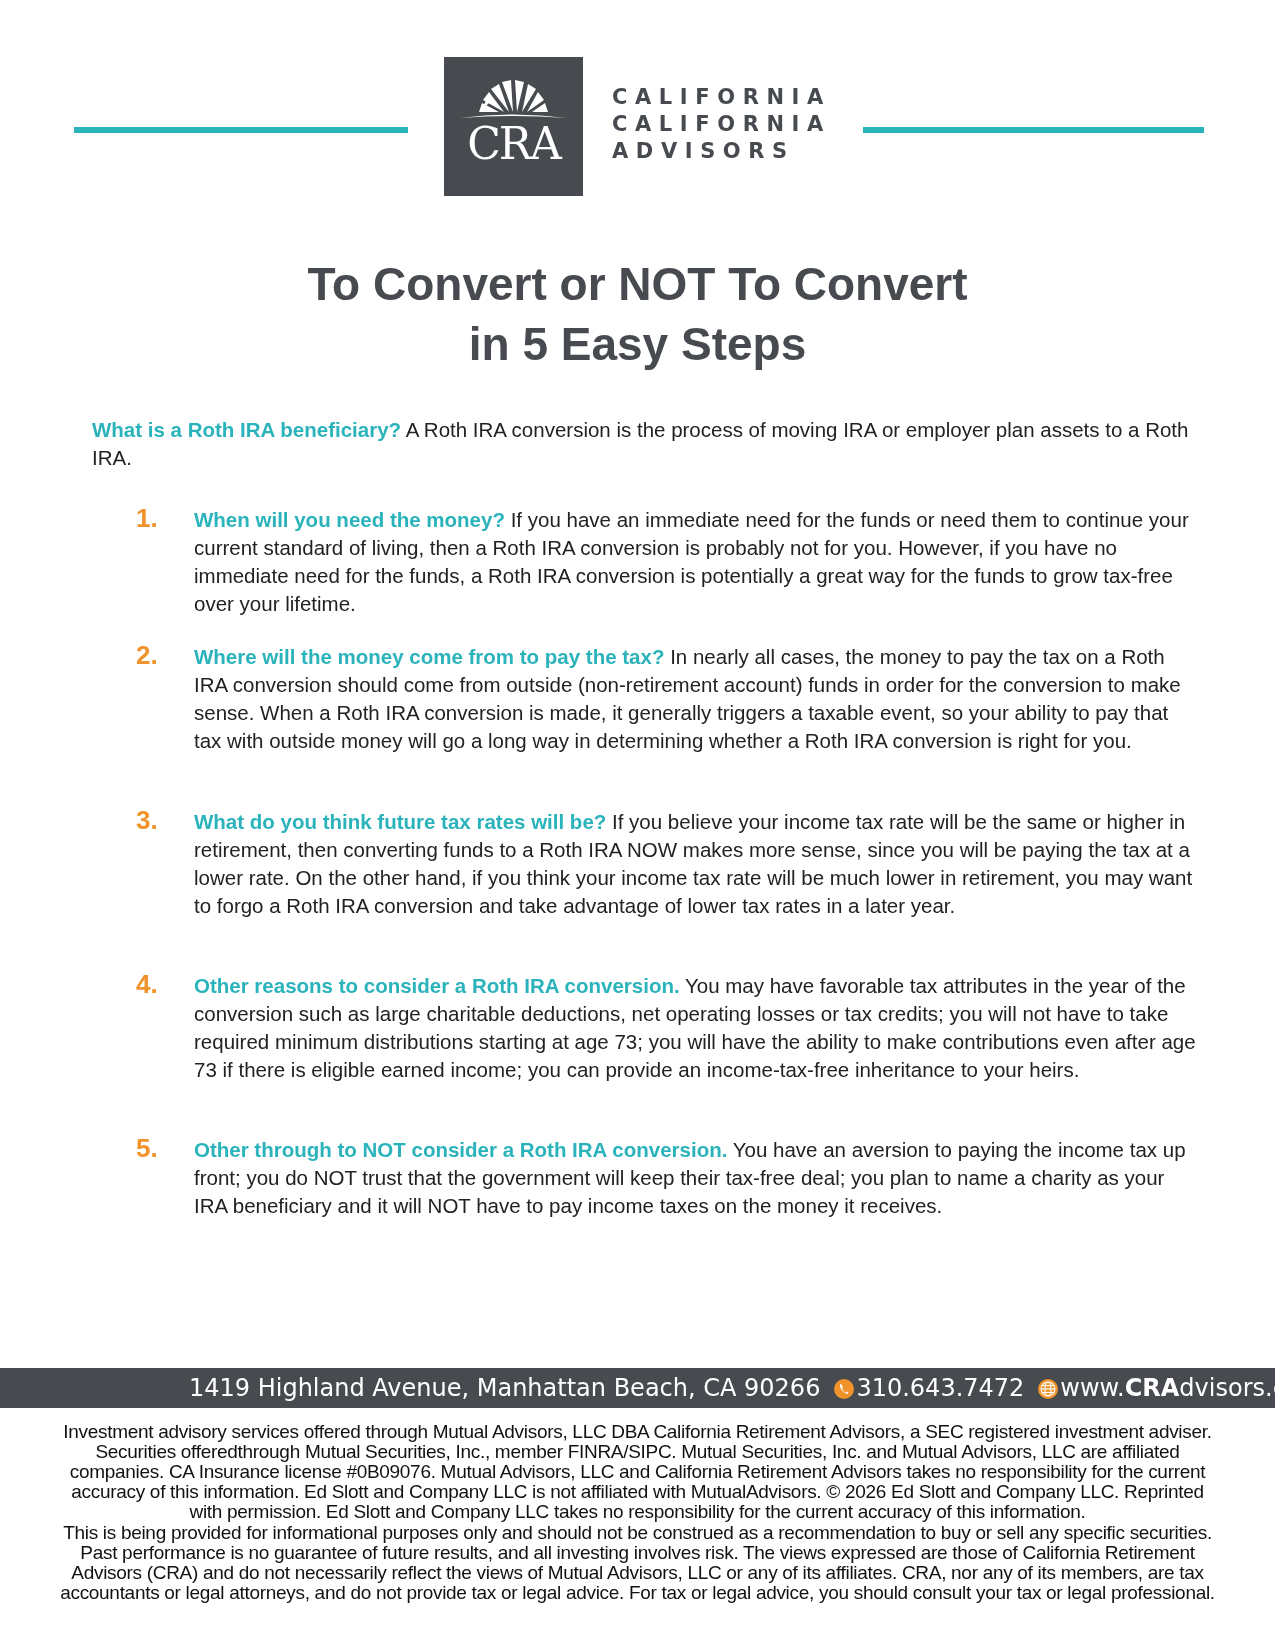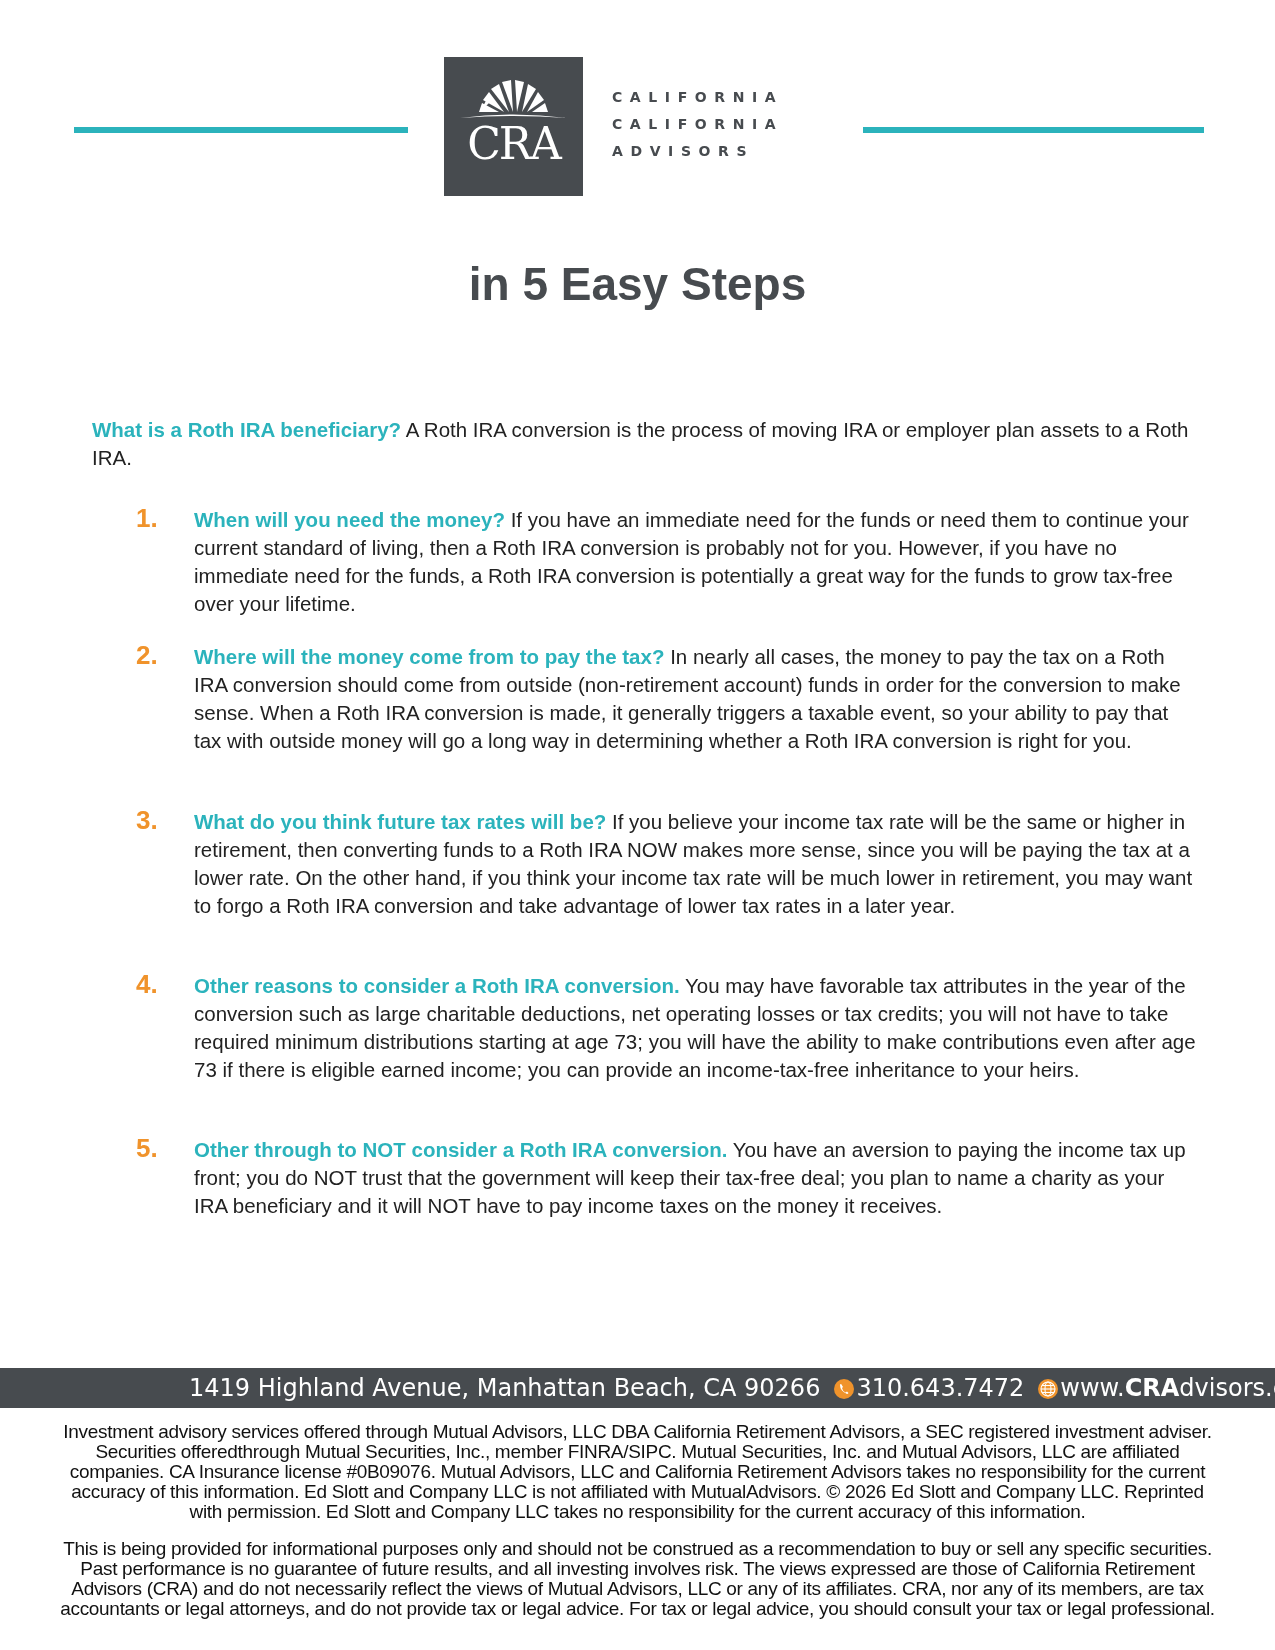--- a/index.html
+++ b/index.html
@@ -3,38 +3,38 @@
 <meta charset="utf-8">
 <style>
   html, body { margin: 0; padding: 0; background: #ffffff; }
   body { width: 1275px; height: 1650px; position: relative; overflow: hidden; font-family: "Liberation Sans", sans-serif; color: #222222; }
   .rule { position: absolute; height: 6px; background: #2bb3bc; }
   .rule-left { left: 74px; top: 127px; width: 334px; }
   .rule-right { left: 863px; top: 127px; width: 341px; }
   .logo-box { position: absolute; left: 444px; top: 57px; width: 139px; height: 139px; background: #474b4f; }
   .logo-box svg { position: absolute; left: 0; top: 0; }
   .logo-cra { position: absolute; left: 0; width: 139px; top: 65px; text-align: center; font-family: "DejaVu Serif", serif; font-size: 44px; color: #ffffff; letter-spacing: -2px; line-height: 1; }
-  .wordmark { position: absolute; left: 612px; top: 84px; font-family: "DejaVu Sans", sans-serif; font-size: 14px; font-weight: bold; letter-spacing: 7.6px; color: #474b4f; line-height: 27px; }
+  .wordmark { position: absolute; left: 612px; top: 84px; font-family: "DejaVu Sans", sans-serif; font-size: 21px; font-weight: bold; letter-spacing: 7.6px; color: #474b4f; line-height: 27px; }
   .wordmark div { height: 27px; }
   .title { position: absolute; left: 0; width: 1275px; top: 254px; text-align: center; font-family: "Liberation Sans", sans-serif; font-weight: bold; font-size: 46px; line-height: 60px; color: #474b4f; }
   .body-text { font-size: 20.5px; line-height: 28px; color: #222222; }
   .lead { color: #2bb3bc; font-weight: bold; }
   .intro { position: absolute; left: 92px; top: 416px; width: 1110px; }
   .step { position: absolute; left: 136px; width: 1080px; }
   .step-num { position: absolute; left: 0; top: -2px; font-family: "Liberation Sans", sans-serif; font-weight: bold; font-size: 26px; color: #f0932b; }
   .step-text { position: absolute; left: 58px; width: 1002px; }
   .footer-bar { position: absolute; left: 0; top: 1368px; width: 1275px; height: 40px; background: #474b4f; color: #ffffff; font-family: "DejaVu Sans", sans-serif; font-size: 24px; line-height: 40px; }
   .footer-bar .inner { position: absolute; left: 189px; top: 0; white-space: nowrap; }
   .icon-circle { display: inline-block; width: 20px; height: 20px; border-radius: 50%; background: #f0932b; vertical-align: -3px; margin-right: 2px; position: relative; }
   .icon-circle svg { position: absolute; left: 0; top: 0; }
   .gap { display: inline-block; width: 14px; }
   .web-bold { font-weight: bold; }
   .disclaimer { position: absolute; left: 60px; width: 1155px; text-align: center; font-family: "Liberation Sans", sans-serif; font-size: 19px; line-height: 20px; color: #111111; letter-spacing: -0.3px; }
   .disc-1 { top: 1422px; }
-  .disc-2 { top: 1523px; margin-top: 16px; }
+  .disc-2 { top: 1523px; }
 </style>
 </head>
 <body>
 
 <div class="rule rule-left"></div>
 <div class="rule rule-right"></div>
 
 <div class="logo-box">
   <svg width="139" height="139" viewBox="0 0 139 139">
     <g fill="#ffffff">
@@ -55,20 +55,21 @@
   <div class="logo-cra">CRA</div>
 </div>
 
 <div class="wordmark">
   <div>CALIFORNIA</div>
   <div>CALIFORNIA</div>
   <div>ADVISORS</div>
 </div>
 
 <div class="title">
+  <div>To Convert or NOT To Convert</div>
   <div>in 5 Easy Steps</div>
 </div>
 
 <div class="intro body-text"><span class="lead">What is a Roth IRA beneficiary?</span><span> A Roth IRA conversion is the process of moving IRA or employer plan assets to a Roth IRA.</span></div>
 
 <div class="step body-text" style="top:506px;">
   <span class="step-num">1.</span>
   <div class="step-text"><span class="lead">When will you need the money?</span><span> If you have an immediate need for the funds or need them to continue your current standard of living, then a Roth IRA conversion is probably not for you. However, if you have no immediate need for the funds, a Roth IRA conversion is potentially a great way for the funds to grow tax-free over your lifetime.</span></div>
 </div>
 

